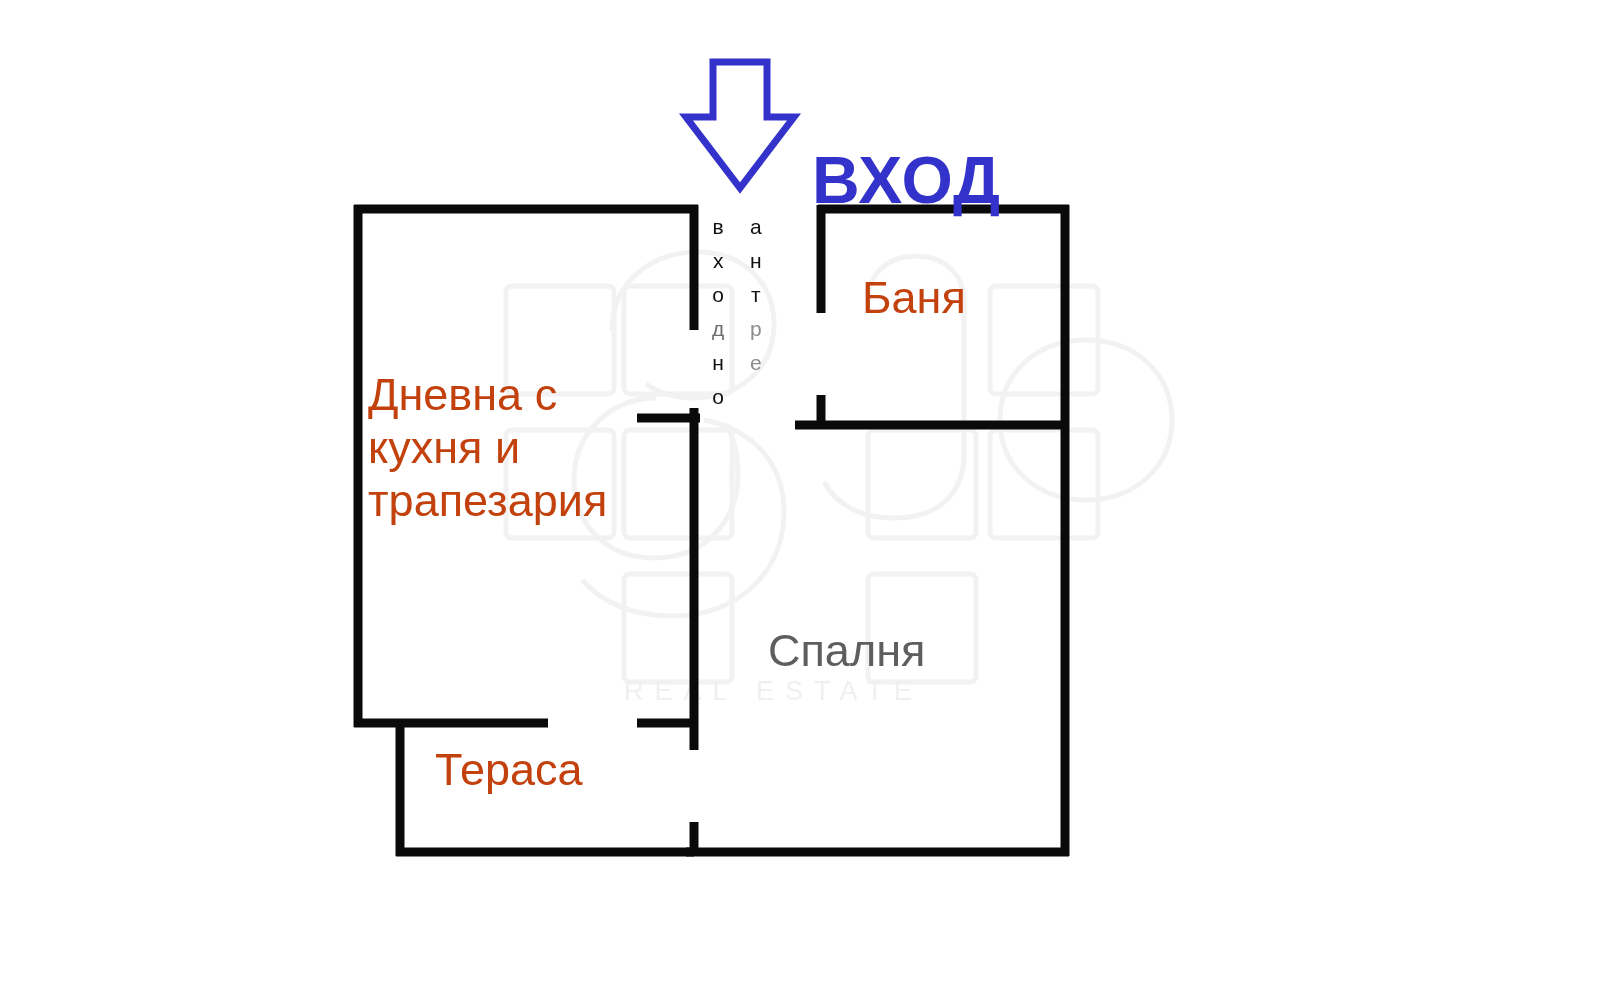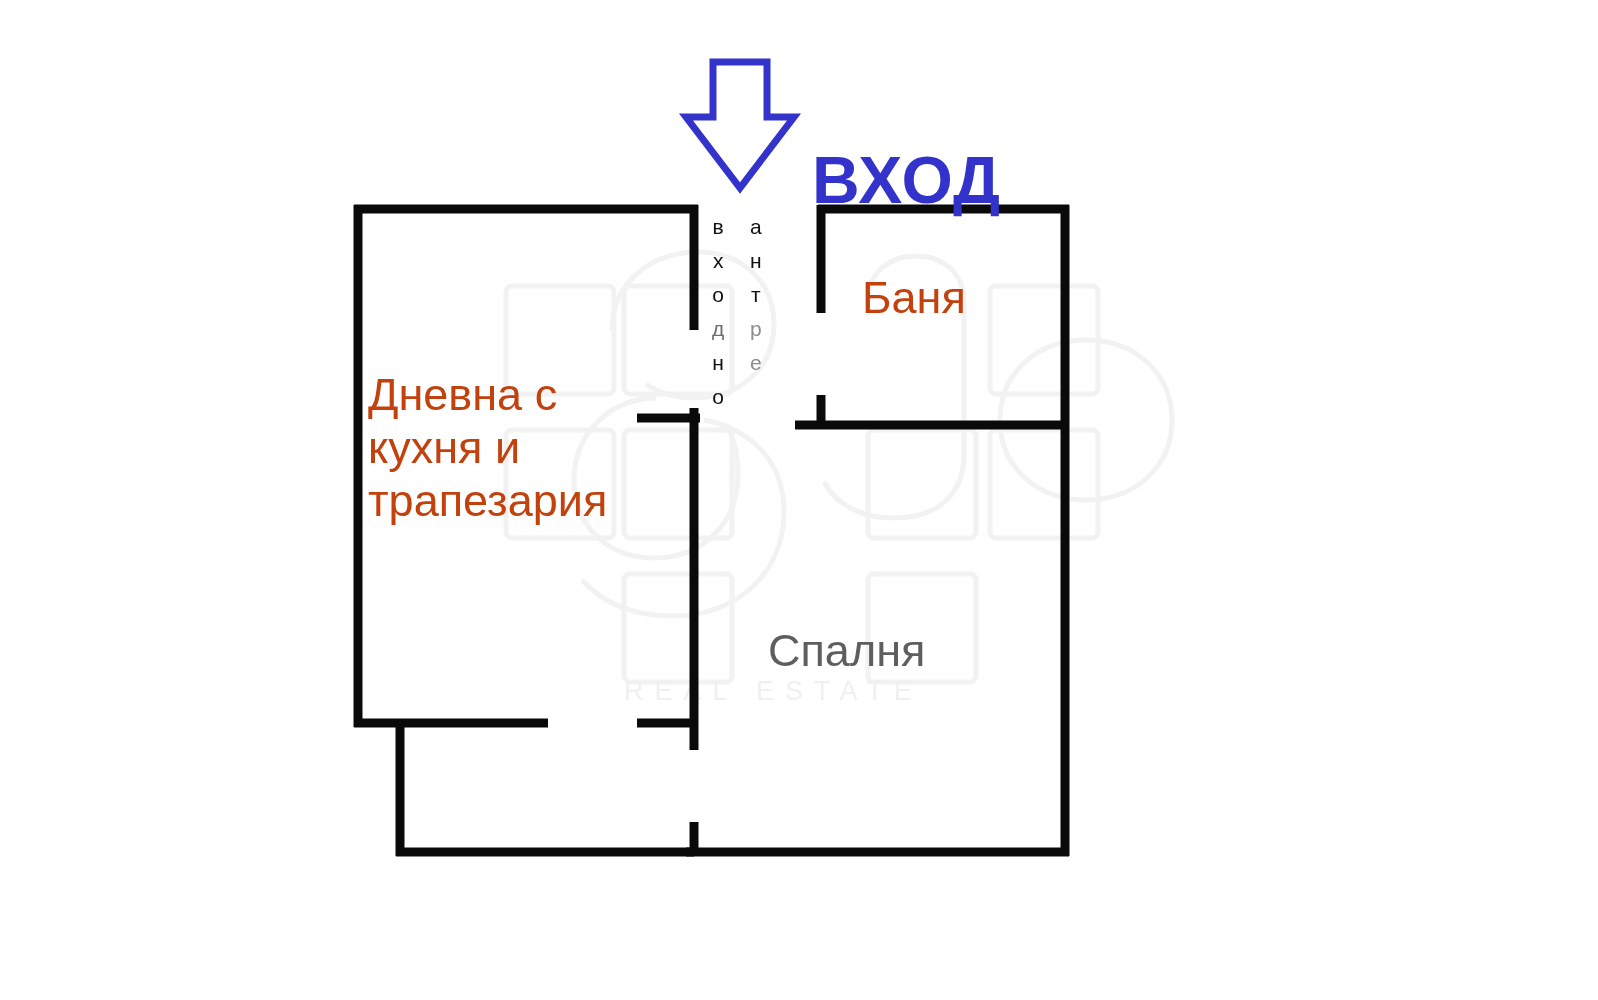--- a/index.html
+++ b/index.html
@@ -207,14 +207,15 @@
   </div>
 
   <div id="label-living" class="room-label">Дневна с
 кухня и
 трапезария</div>
 
   <div id="label-bath" class="room-label">Баня</div>
 
   <div id="label-bedroom" class="room-label">Спалня</div>
 
+  <div id="label-terrace" class="room-label">Тераса</div>
 
 </div>
 
 </body></html>

